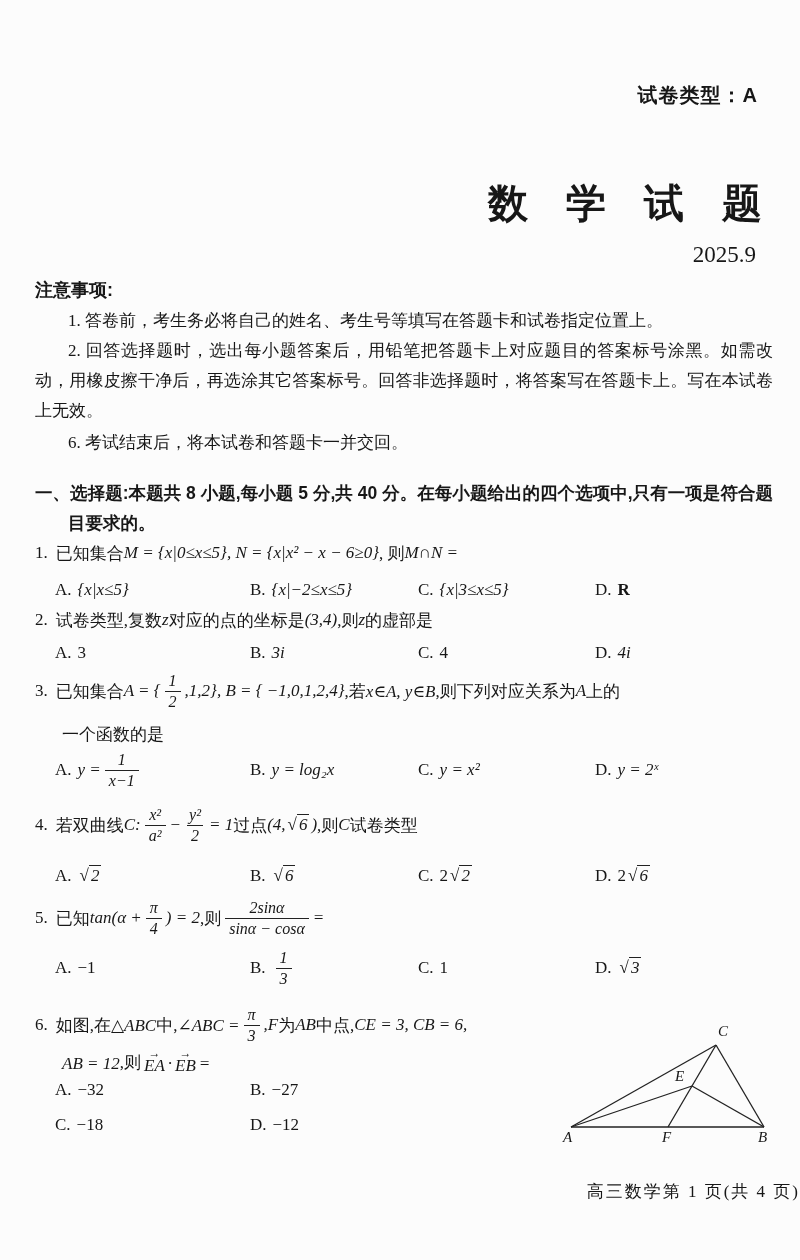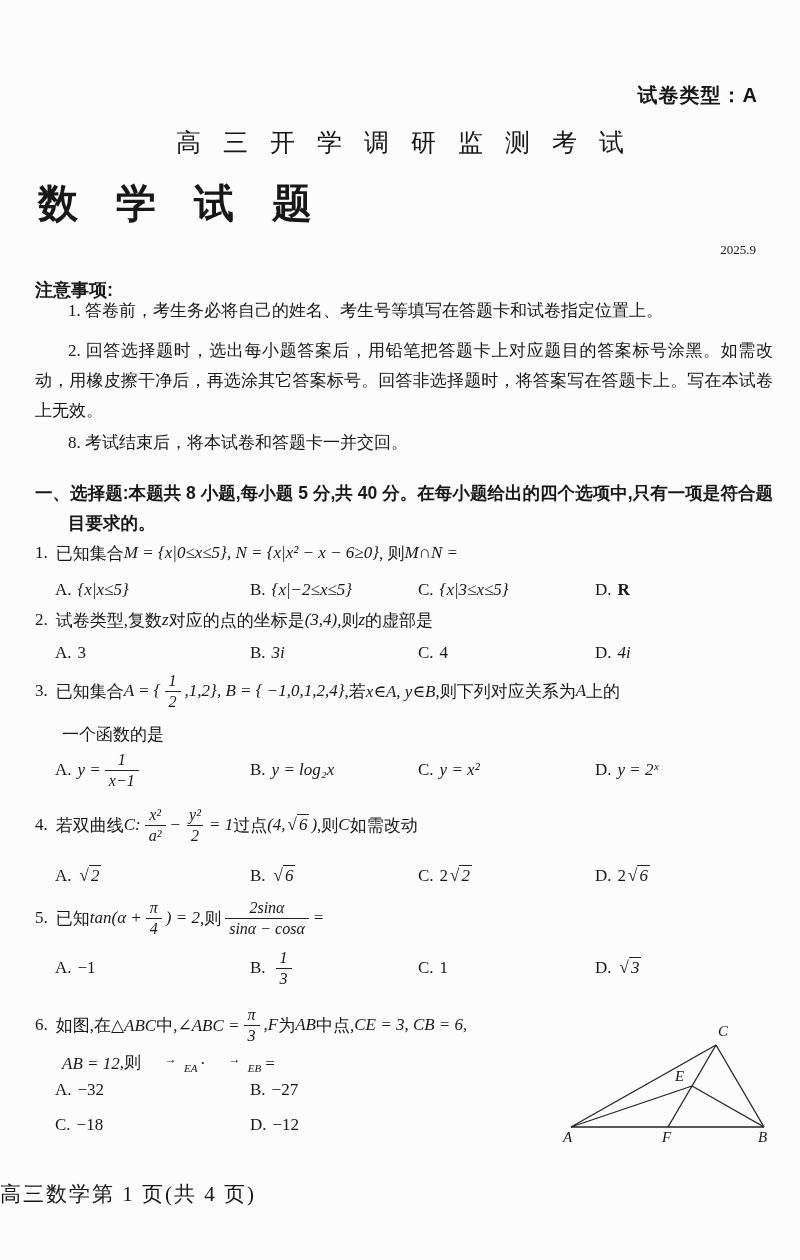--- a/index.html
+++ b/index.html
@@ -7,23 +7,23 @@
     position:relative;width:800px;height:1260px;margin:0 auto;
     background:#fcfcfc;color:#171717;
     font-family:"Liberation Serif","DejaVu Serif",serif;
     font-size:17px;overflow:hidden;
   }
   .hei{font-family:"Liberation Sans","DejaVu Sans",sans-serif;font-weight:700;}
   .abs{position:absolute;}
   .paper-type{top:82px;right:42px;font-size:20px;letter-spacing:1px;}
   .exam-title{top:126px;left:0;width:800px;text-align:center;font-size:25px;
     letter-spacing:22px;padding-left:22px;box-sizing:border-box;}
-  .paper-title{top:176px;left:0;width:800px;text-align:left;font-size:40px;
+  .paper-title{top:176px;left:0;width:800px;text-align:right;font-size:40px;
     letter-spacing:38px;padding-left:38px;box-sizing:border-box;font-weight:700;}
-  .date{top:242px;right:44px;font-size:13px;}
+  .date{top:242px;right:44px;font-size:23px;}
   .notice-h{top:278px;left:35px;font-size:18px;text-align:right;}
   .block{left:35px;width:738px;line-height:30px;text-align:justify;}
   .ni{text-indent:33px;}
   .sec{padding-left:33px;text-indent:-33px;box-sizing:border-box;font-size:17.5px;}
   .row{position:absolute;left:35px;display:flex;align-items:center;white-space:nowrap;}
   .row2{position:absolute;left:62px;display:flex;align-items:flex-end;white-space:nowrap;}
   .num{margin-right:8px;}
   .m{font-style:italic;}
   .v{font-style:normal;}
   .bold{font-weight:700;}
@@ -34,39 +34,38 @@
   .frac{display:inline-flex;flex-direction:column;align-items:center;
     vertical-align:middle;margin:0 4px;font-size:16px;font-style:italic;line-height:1.1;}
   .frac .fn{display:block;padding:0 4px 1px;}
   .frac .fd{display:block;border-top:1.4px solid #222;padding:1px 4px 0;}
   .sqrt{white-space:nowrap;margin:0 2px;}
   .sqrt .sg{font-style:normal;}
   .sqrt .rad{border-top:1.4px solid #222;font-style:italic;padding:0 2px;}
   .vec{display:inline-flex;flex-direction:column;align-items:center;
     line-height:1;vertical-align:-2px;margin:0 3px;}
   .vec .ar{font-size:12px;line-height:8px;height:8px;font-style:normal;}
-  .vec .bd{font-style:italic;font-size:11px;margin-left:40px;}
+  .vec .bd{font-style:italic;font-size:17px;}
   .diagram{top:1020px;left:556px;width:222px;height:124px;}
-  .footer{top:1180px;left:0;width:800px;text-align:left;font-size:21px;letter-spacing:2px;font-family:Liberation Serif, serif;}
+  .footer{top:1180px;left:0;width:800px;text-align:right;font-size:17px;letter-spacing:2px;font-family:Liberation Serif, serif;}
   svg text{font-family:"Liberation Serif","DejaVu Serif",serif;font-style:italic;font-size:15px;fill:#171717;}
 </style>
 </head>
 <body>
 
 <div class="page">
 
   <div class="abs paper-type hei">试卷类型：A</div>
-  <div class="abs exam-title">高三开学调研监测考试</div>
   <div class="abs paper-title hei">数学试题</div>
   <div class="abs date">2025.9</div>
 
   <div class="abs notice-h hei">注意事项:</div>
-  <div class="abs block ni" style="top:296px">1. 答卷前，考生务必将自己的姓名、考生号等填写在答题卡和试卷指定位置上。</div>
+  <div class="abs block ni" style="top:306px">1. 答卷前，考生务必将自己的姓名、考生号等填写在答题卡和试卷指定位置上。</div>
   <div class="abs block ni" style="top:336px">2. 回答选择题时，选出每小题答案后，用铅笔把答题卡上对应题目的答案标号涂黑。如需改动，用橡皮擦干净后，再选涂其它答案标号。回答非选择题时，将答案写在答题卡上。写在本试卷上无效。</div>
-  <div class="abs block ni" style="top:428px">8. 考试结束后，将本试卷和答题卡一并交回。</div>
+  <div class="abs block ni" style="top:428px">6. 考试结束后，将本试卷和答题卡一并交回。</div>
 
   <div class="abs block sec hei" style="top:478px">一、选择题:本题共 8 小题,每小题 5 分,共 40 分。在每小题给出的四个选项中,只有一项是符合题目要求的。</div>
 
   <div class="row" style="top:541px;height:24px">
     <span class="num">1.</span>
     <span>已知集合 </span>
     <span class="m">M = {x|0≤x≤5}, N = {x|x² − x − 6≥0}</span>
     <span>, 则 </span>
     <span class="m">M∩N =</span>
   </div>
@@ -172,21 +171,21 @@
         <span class="fn">y²</span>
         <span class="fd">2</span>
       </span>
     <span class="m">= 1</span>
     <span> 过点</span>
     <span class="m">(4,</span>
     <span class="sqrt"><span class="sg">√</span><span class="rad">6</span></span>
     <span class="m">)</span>
     <span>,则 </span>
     <span class="m">C</span>
-    <span> 如需改动</span>
+    <span> 试卷类型</span>
   </div>
   <div class="optrow" style="top:863px;height:26px">
     <span class="opt c1">
         <span class="lbl">A.</span>
         <span class="sqrt"><span class="sg">√</span><span class="rad">2</span></span>
       </span>
     <span class="opt c2">
         <span class="lbl">B.</span>
         <span class="sqrt"><span class="sg">√</span><span class="rad">6</span></span>
       </span>

